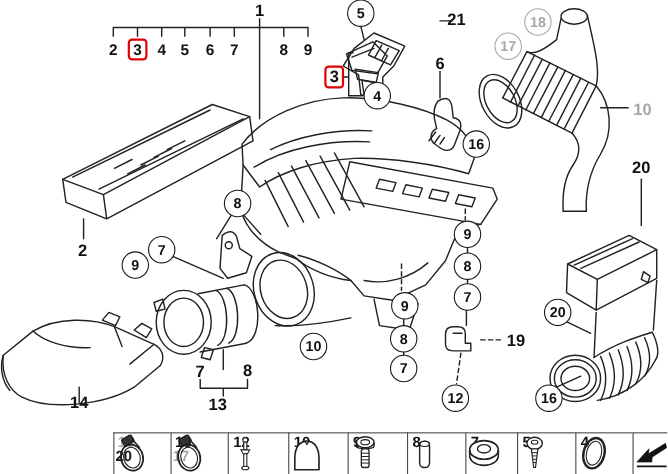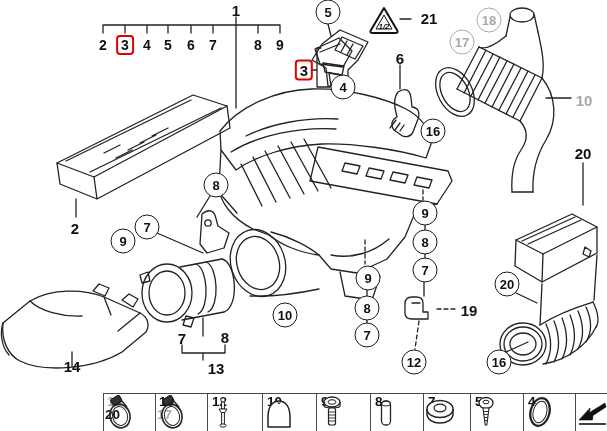--- a/index.html
+++ b/index.html
@@ -159,57 +159,50 @@
     <span class="lbl sm" style="left:103px;top:45px">2</span>
     <span class="lbl sm redbox" style="left:125px;top:45px">3</span>
     <span class="lbl sm" style="left:147px;top:45px">4</span>
     <span class="lbl sm" style="left:168px;top:45px">5</span>
     <span class="lbl sm" style="left:191px;top:45px">6</span>
     <span class="lbl sm" style="left:213px;top:45px">7</span>
     <span class="lbl sm" style="left:258px;top:45px">8</span>
     <span class="lbl sm" style="left:280px;top:45px">9</span>
   </div>
 
-  <div style="position:absolute;left:366px;top:6px;width:36px;height:30px;">
-    <svg width="36" height="30" viewBox="0 0 36 30">
-      <path d="M18,2 L31,24 Q33,27 29,27 L7,27 Q3,27 5,24 Z" fill="#fff" stroke="#111" stroke-width="2" stroke-linejoin="round"></path>
-      <path d="M18,9 L26,23 L10,23 Z" fill="none" stroke="#111" stroke-width="1"></path>
-    </svg>
-    <span class="tri-text" style="left:18px;top:20px">1/2</span>
-  </div>
 
   <span class="callout" style="left:328px;top:12px">5</span>
   <span class="callout" style="left:343px;top:87px">4</span>
   <span class="callout" style="left:433px;top:131px">16</span>
   <span class="callout muted" style="left:489px;top:20px">18</span>
   <span class="callout muted" style="left:462px;top:42px">17</span>
   <span class="callout" style="left:216px;top:185px">8</span>
   <span class="callout" style="left:147px;top:227px">7</span>
   <span class="callout" style="left:123px;top:241px">9</span>
   <span class="callout" style="left:368px;top:278px">9</span>
   <span class="callout" style="left:367px;top:308px">8</span>
   <span class="callout" style="left:367px;top:335px">7</span>
   <span class="callout" style="left:425px;top:213px">9</span>
   <span class="callout" style="left:425px;top:242px">8</span>
   <span class="callout" style="left:425px;top:270px">7</span>
   <span class="callout" style="left:414px;top:362px">12</span>
   <span class="callout" style="left:285px;top:315px">10</span>
   <span class="callout" style="left:507px;top:284px">20</span>
   <span class="callout" style="left:499px;top:362px">16</span>
 
-  <span class="lbl" style="left:429px;top:18px">21</span>
+  <span class="lbl" style="left:415px;top:18px">21</span>
   <span class="lbl" style="left:400px;top:58px">6</span>
   <span class="lbl muted" style="left:584px;top:100px">10</span>
   <span class="lbl" style="left:583px;top:153px">20</span>
   <span class="lbl" style="left:469px;top:310px">19</span>
   <span class="lbl" style="left:75px;top:228px">2</span>
   <span class="lbl" style="left:72px;top:366px">14</span>
   <span class="lbl" style="left:182px;top:338px">7</span>
   <span class="lbl" style="left:225px;top:337px">8</span>
-  <span class="lbl" style="left:216px;top:368px">13</span>
+  <span class="lbl" style="left:198px;top:368px">13</span>
   <span class="lbl redbox" style="left:304px;top:70px">3</span>
 
   <div class="cell" style="left:103px;width:52px">
     <span class="cn muted" style="left:3px;top:1px">18</span>
     <span class="cn" style="left:1px;top:14px">20</span>
     <svg class="cicon" style="right:1px;top:1px" width="32" height="36" viewBox="0 0 32 36">
       <g transform="rotate(-15 16 21)">
         <ellipse cx="16" cy="21" rx="10" ry="12" fill="none" stroke="#222" stroke-width="1.6"></ellipse>
         <ellipse cx="16" cy="21" rx="7.5" ry="9.5" fill="none" stroke="#222" stroke-width="1"></ellipse>
       </g>

